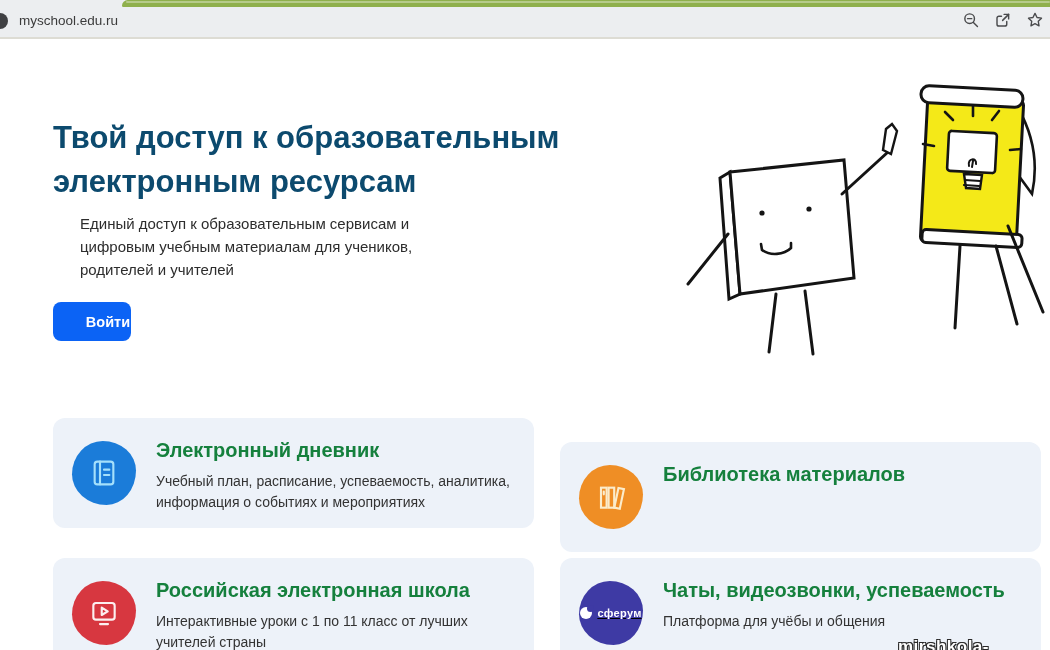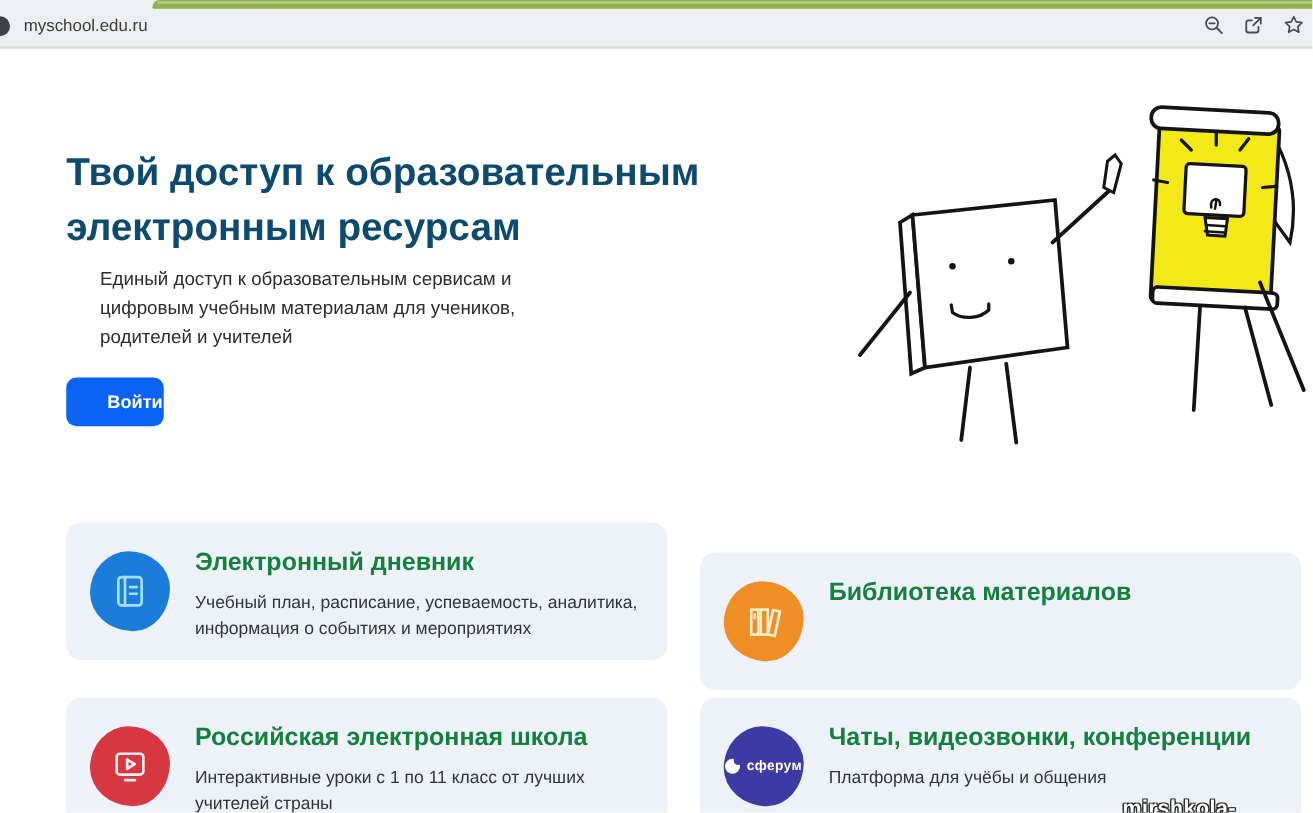--- a/index.html
+++ b/index.html
@@ -39,21 +39,21 @@
   .card-1 { left:560px; top:442px; }
   .card-2 { left:53px;  top:558px; }
   .card-3 { left:560px; top:558px; }
   .card-icon { position:absolute; left:19px; top:23px; width:64px; height:64px;
                display:flex; align-items:center; justify-content:center;
                border-radius:48% 52% 46% 54% / 52% 46% 54% 48%; }
   .card-icon svg { width:32px; height:32px; }
   .icon-blue   { background:#1b7cd9; }
   .icon-orange { background:#ef8e25; }
   .icon-red    { background:#d73740; }
-  .icon-indigo { background:#3e3aa4; }
+  .icon-indigo { background:#3e3aa4;text-decoration:underline; }
   .card-title { position:absolute; left:103px; top:21px;
                 font-size:20px; font-weight:700; color:#15803d; }
   .card-desc  { position:absolute; left:103px; top:53px; width:365px;
                 font-size:14px; line-height:21px; color:#333; }
   .sferum-inner { display:flex; align-items:center; gap:5px; }
   .sferum-dot { width:12px; height:12px; background:#fff; border-radius:50%; position:relative; }
   .sferum-bite { position:absolute; right:-2px; top:-2px; width:7px; height:7px;
                  background:#3e3aa4; border-radius:50%; }
   .sferum-text { color:#fff; font-size:11px; font-weight:700; letter-spacing:.3px; }
 
@@ -179,17 +179,17 @@
 
 <div class="card card-3">
   <div class="card-icon icon-indigo">
     <div class="sferum-inner">
       <span class="sferum-dot">
           <span class="sferum-bite"></span>
         </span>
       <span class="sferum-text">сферум</span>
     </div>
   </div>
-  <div class="card-title">Чаты, видеозвонки, конференции</div>
+  <div class="card-title">Чаты, видеозвонки, успеваемость</div>
   <div class="card-desc">Платформа для учёбы и общения</div>
 </div>
 
 <div class="watermark">mirshkola-nsrd.ru</div>
 
 </body></html>

